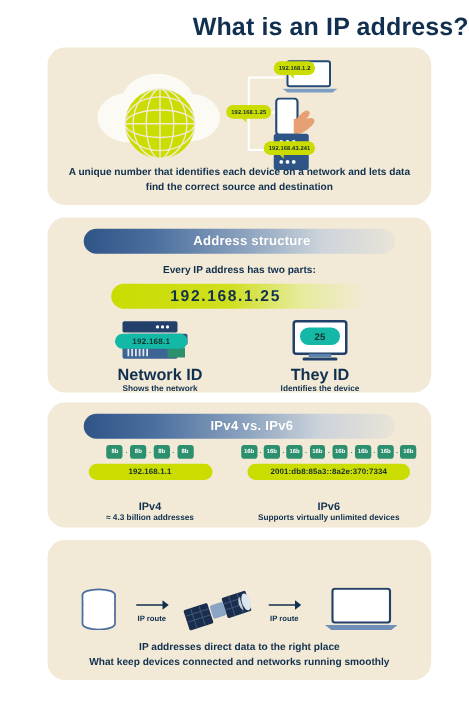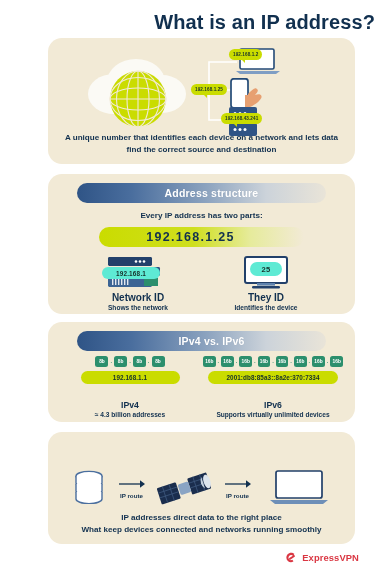--- a/index.html
+++ b/index.html
@@ -15,21 +15,21 @@
     text-align: right;
     font-size: 20px;
     font-weight: 600;
     color: #11304f;
     padding-top: 11px;
     letter-spacing: .1px;
   }
 
   .card {
     position: absolute;
-    left: 48px; width: 307px;
+    left: 38px; width: 307px;
     background: #f2ead6;
     border-radius: 14px;
   }
   #card-what   { top: 38px;  height: 126px; }
   #card-struct { top: 174px; height: 140px; }
   #card-vers   { top: 322px; height: 100px; }
   #card-why    { top: 432px; height: 112px; }
 
   
   .sec-header {
@@ -91,25 +91,25 @@
   }
   .ip-main span {
     font-size: 12.5px; font-weight: 700; color: #11304f; letter-spacing: 1.3px;
     margin-right: 22px;
   }
 
   .id-col { position: absolute; top: 82px; width: 120px; text-align: center; }
   #col-net  { left: 30px; }
   #col-host { left: 158px; }
   .id-icon { position: relative; height: 34px; margin-bottom: 2px; }
-  .id-title { font-size: 10px; font-weight: 700; color: #11304f; }
+  .id-title { font-size: 13px; font-weight: 700; color: #11304f; }
   .id-sub   { font-size: 6.6px; color: #11304f; margin-top: 1px; font-weight: 600; }
 
   .chip-green {
-    position: absolute; background: #5eead4; border-radius: 7px;
+    position: absolute; background: #14b8a6; border-radius: 7px;
     display: flex; align-items: center; justify-content: center;
     font-size: 6.4px; font-weight: 700; color: #16302a; letter-spacing: .2px;
   }
 
   
   .ver-col { position: absolute; top: 33px; width: 140px; text-align: center; }
   #ver-4 { left: 12px; }
   #ver-6 { left: 155px; }
   .bits-row { display: flex; align-items: center; justify-content: center; gap: 2px; height: 12px; }
   .bit {
@@ -365,20 +365,14 @@
         <path d="M2 30 H60 L55 34 H7 Z" fill="#6e8fb8"></path>
       </svg>
     </div>
 
     <div class="why-caption">
       <div>IP addresses direct data to the right place</div>
       <div>What keep devices connected and networks running smoothly</div>
     </div>
   </div>
 
-  <div class="footer">
-    <svg width="15" height="15" viewBox="0 0 15 15">
-      <path d="M11.4 4.1 C9.6 2.2 6.4 2.3 4.6 4.3 c-1.9 2.1-1.6 5.2 .5 6.9 1.6 1.3 3.9 1.3 5.4 .1 l-1.2-1.5 c-.9 .7-2.2 .6-3-.2 -1.1-1-1.1-2.8 0-3.9 1-1 2.6-1 3.6 0 l-4 2.6 1 1.6 5.1-3.3 c-.2-.9-.7-1.7-1.3-2.4 z" fill="#da3743"></path>
-    </svg>
-    <span class="footer-name">ExpressVPN</span>
-  </div>
 
 </div>
 
 </body></html>

